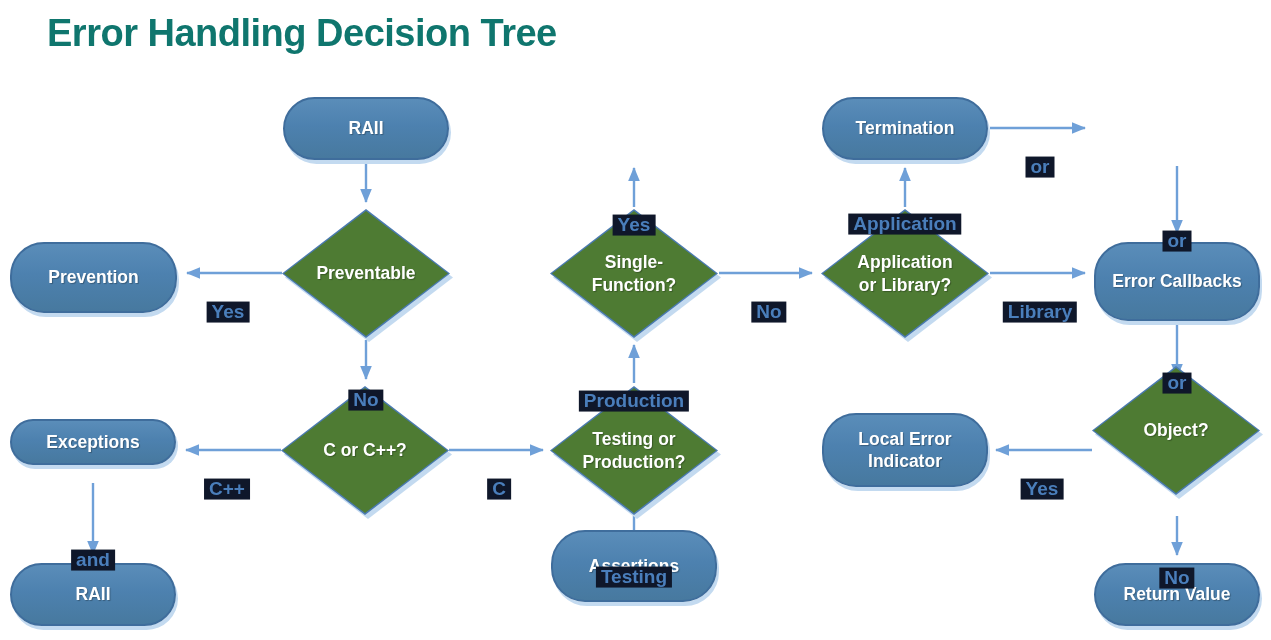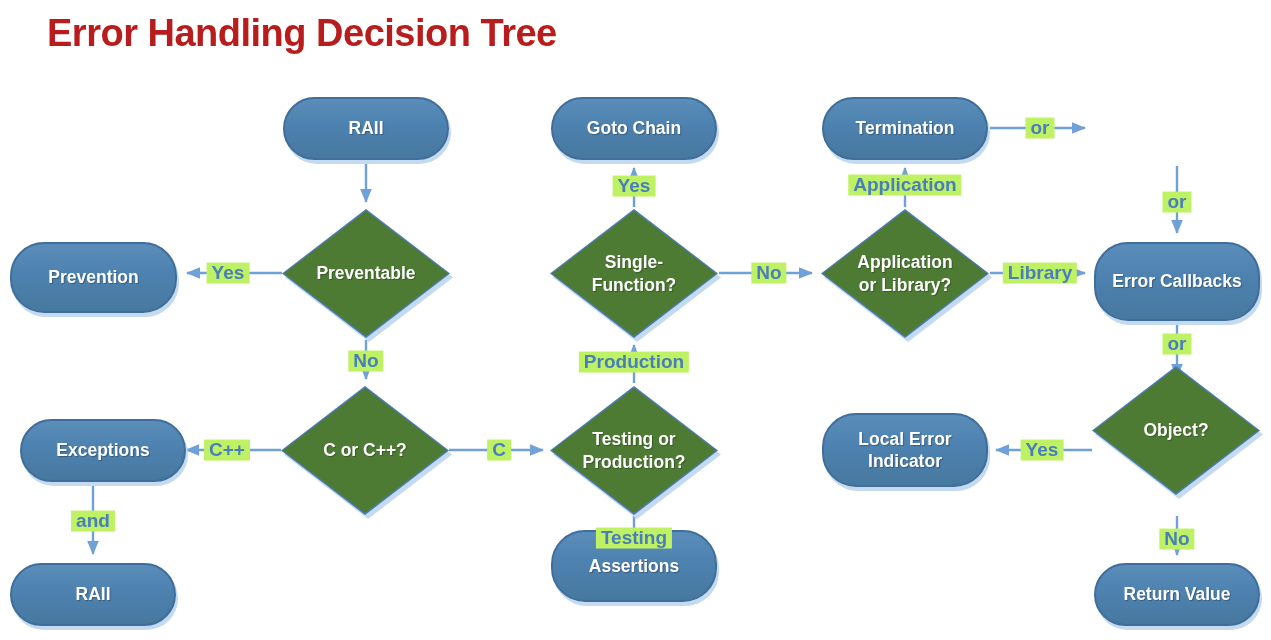--- a/index.html
+++ b/index.html
@@ -11,21 +11,21 @@
     background: #ffffff;
     overflow: hidden;
     font-family: "Liberation Sans", sans-serif;
   }
   .title {
     position: absolute;
     left: 47px;
     top: 12px;
     font-size: 38px;
     font-weight: 700;
-    color: #b91c1c;
+    color: #0f766e;
     letter-spacing: -0.5px;
   }
   svg.wires {
     position: absolute;
     inset: 0;
     pointer-events: none;
   }
   .pill {
     position: absolute;
     border-radius: 34px;
@@ -57,27 +57,28 @@
     white-space: pre-line;
     text-shadow: 1px 1px 1px rgba(0,0,0,0.28);
   }
   .diamond-inner-wrap {
     position: absolute; inset: 0;
     display: flex; align-items: center; justify-content: center;
   }
   .edge-label {
     position: absolute;
     transform: translate(-50%, -50%);
-    background: #bef264;
+    background: #0f172a;
     padding: 0 5px;
     color: #4a7ebb;
     font-weight: 700;
     font-size: 19px;
     white-space: nowrap;
     line-height: 1.1;
+    margin-top: 39px;
   }
 </style>
 </head>
 <body>
 
 <div class="canvas">
 
   <div class="title">Error Handling Decision Tree</div>
 
   <svg class="wires" width="1271" height="640" viewBox="0 0 1271 640">
@@ -103,23 +104,20 @@
       <line x1="1177" y1="307" x2="1177" y2="377" marker-end="url(#ah)"></line>
       <line x1="1092" y1="450" x2="996" y2="450" marker-end="url(#ah)"></line>
       <line x1="1177" y1="516" x2="1177" y2="555" marker-end="url(#ah)"></line>
       <line x1="93" y1="483" x2="93" y2="554" marker-end="url(#ah)"></line>
     </g>
   </svg>
 
   <div class="pill" style="left:283px;top:97px;width:166px;height:63px">
     <span class="node-label">RAII</span>
   </div>
-  <div class="pill" style="left:551px;top:97px;width:166px;height:63px">
-    <span class="node-label">Goto Chain</span>
-  </div>
   <div class="pill" style="left:822px;top:97px;width:166px;height:63px">
     <span class="node-label">Termination</span>
   </div>
 
   <div class="pill" style="left:10px;top:242px;width:167px;height:71px">
     <span class="node-label">Prevention</span>
   </div>
   <div class="diamond" style="left:282px;top:209px;width:168px;height:129px">
     <div class="d-outer"></div>
     <div class="d-inner"></div>
@@ -140,21 +138,21 @@
     <div class="d-inner"></div>
     <div class="diamond-inner-wrap">
       <span class="node-label">Application
 or Library?</span>
     </div>
   </div>
   <div class="pill" style="left:1094px;top:242px;width:166px;height:79px">
     <span class="node-label">Error Callbacks</span>
   </div>
 
-  <div class="pill" style="left:20px;top:419px;width:166px;height:63px">
+  <div class="pill" style="left:10px;top:419px;width:166px;height:46px">
     <span class="node-label">Exceptions</span>
   </div>
   <div class="diamond" style="left:281px;top:386px;width:168px;height:129px">
     <div class="d-outer"></div>
     <div class="d-inner"></div>
     <div class="diamond-inner-wrap">
       <span class="node-label">C or C++?</span>
     </div>
   </div>
   <div class="diamond" style="left:550px;top:386px;width:168px;height:129px">

